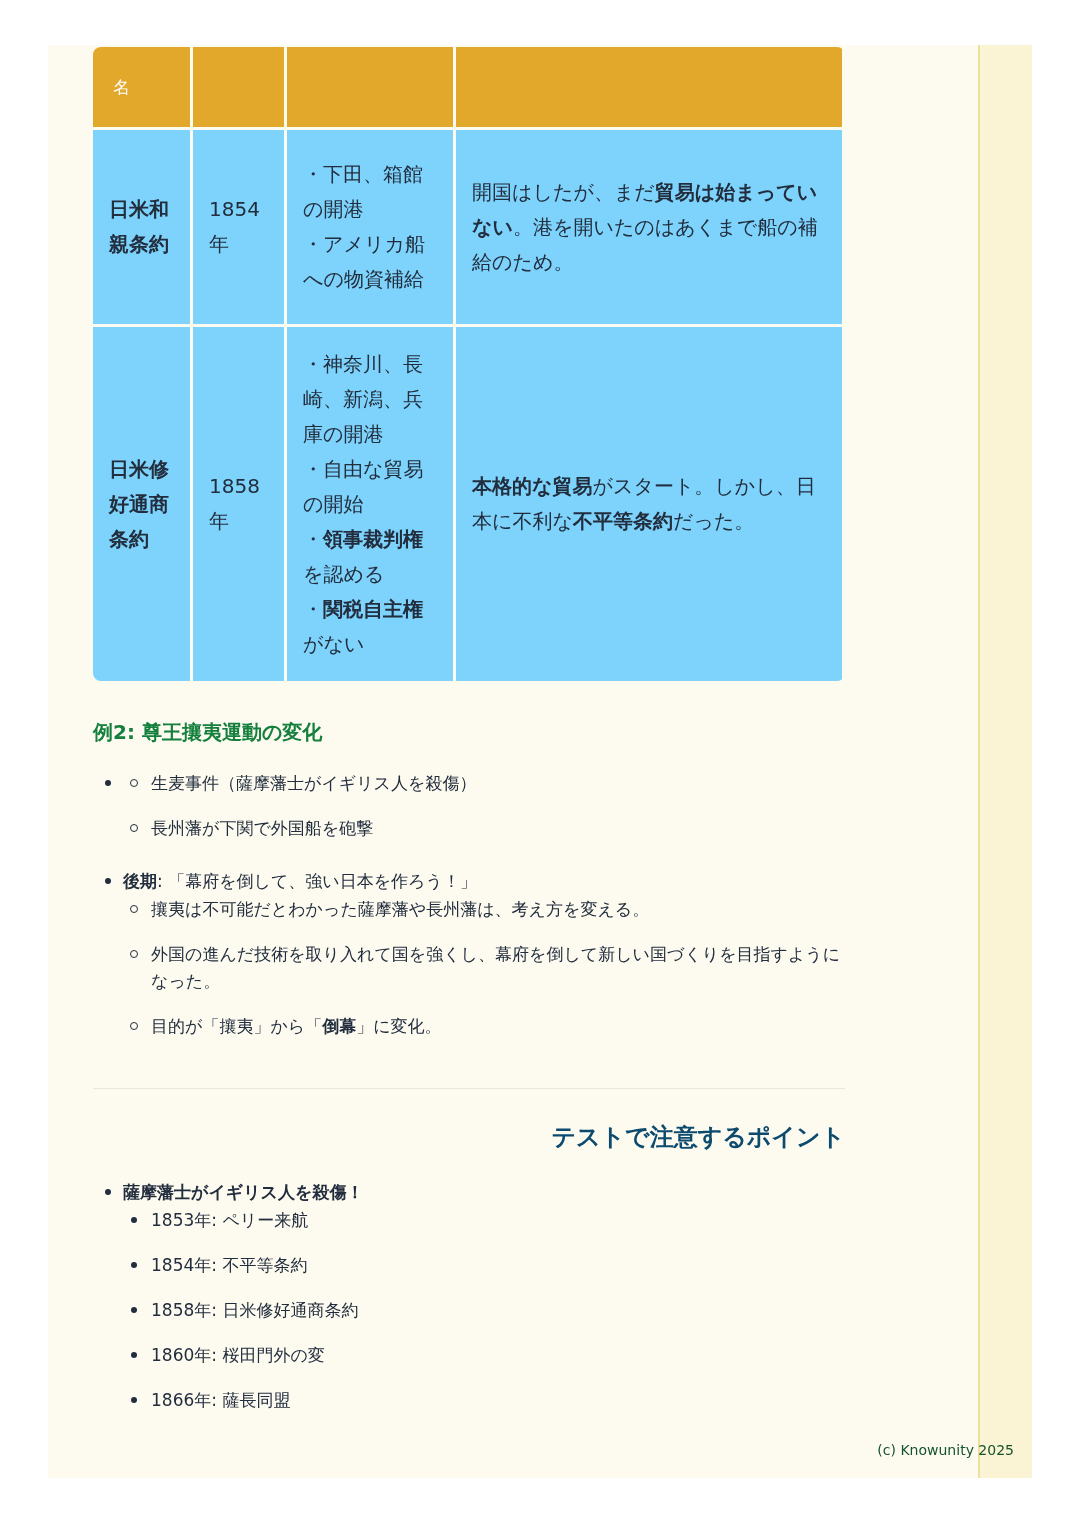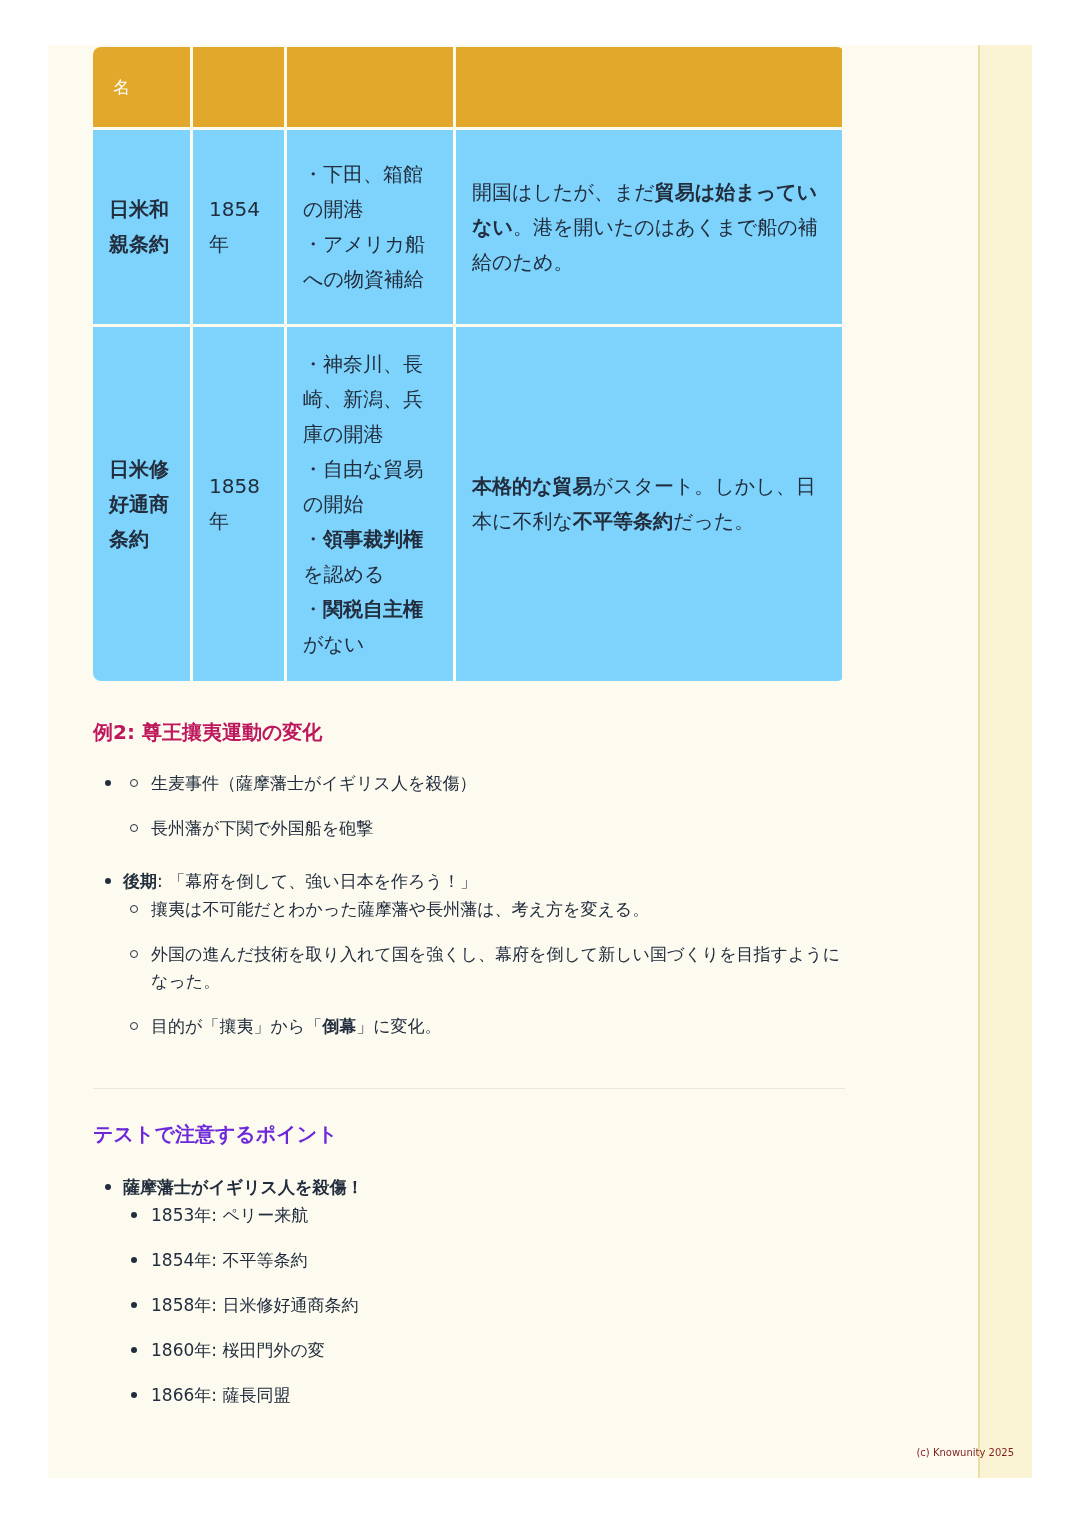--- a/index.html
+++ b/index.html
@@ -37,24 +37,24 @@
     padding:14px 16px; vertical-align:middle;
   }
   td.cell-name { font-weight:bold; padding-left:18px; }
   tr.row-1 td { height:166px; }
   tr.row-2 td { height:326px; }
   td.cell-content { white-space:pre-wrap; }
   td.cell-note { padding-left:20px; padding-right:20px; }
 
   
   .h-dark {
-    margin:38px 0 24px 0; font-size:20px; font-weight:bold; color:#be185d;
+    margin:38px 0 24px 0; font-size:20px; font-weight:bold; color:#15803d;
   }
   .h-gold {
-    margin:32px 0 26px 0; font-size:20px; font-weight:bold; color:#6d28d9;
+    margin:32px 0 26px 0; font-size:24px; font-weight:bold; color:#0c4a6e;text-align:right;
   }
   ul.l1 { list-style:none; margin:0; padding:0; font-size:17px; line-height:1.6; }
   ul.l1 > li { position:relative; padding-left:30px; margin-bottom:26px; }
   ul.l1 > li::before {
     content:""; position:absolute; left:12px; top:10px;
     width:6px; height:6px; border-radius:50%; background:#222D3D;
   }
   ul.l2 { list-style:none; margin:0 0 0 0; padding:0; }
   ul.l2 > li { position:relative; padding-left:28px; margin-bottom:18px; }
   ul.l2.hollow > li::before {
@@ -64,21 +64,21 @@
   }
   ul.l2.solid > li::before {
     content:""; position:absolute; left:8px; top:10px;
     width:6px; height:6px; border-radius:50%; background:#222D3D;
   }
   .divider {
     border:none; border-top:1px solid #E9E6DC; margin:48px 0 0 0; width:752px;
   }
   .footer {
     position:absolute; right:18px; bottom:20px;
-    font-size:10px; color:#7f1d1d; z-index:2;
+    font-size:14px; color:#14532d; z-index:2;
   }
 </style>
 </head>
 <body>
 
 <div class="stage">
   <div class="paper">
     <div class="stripe"></div>
 
     <div class="content">

